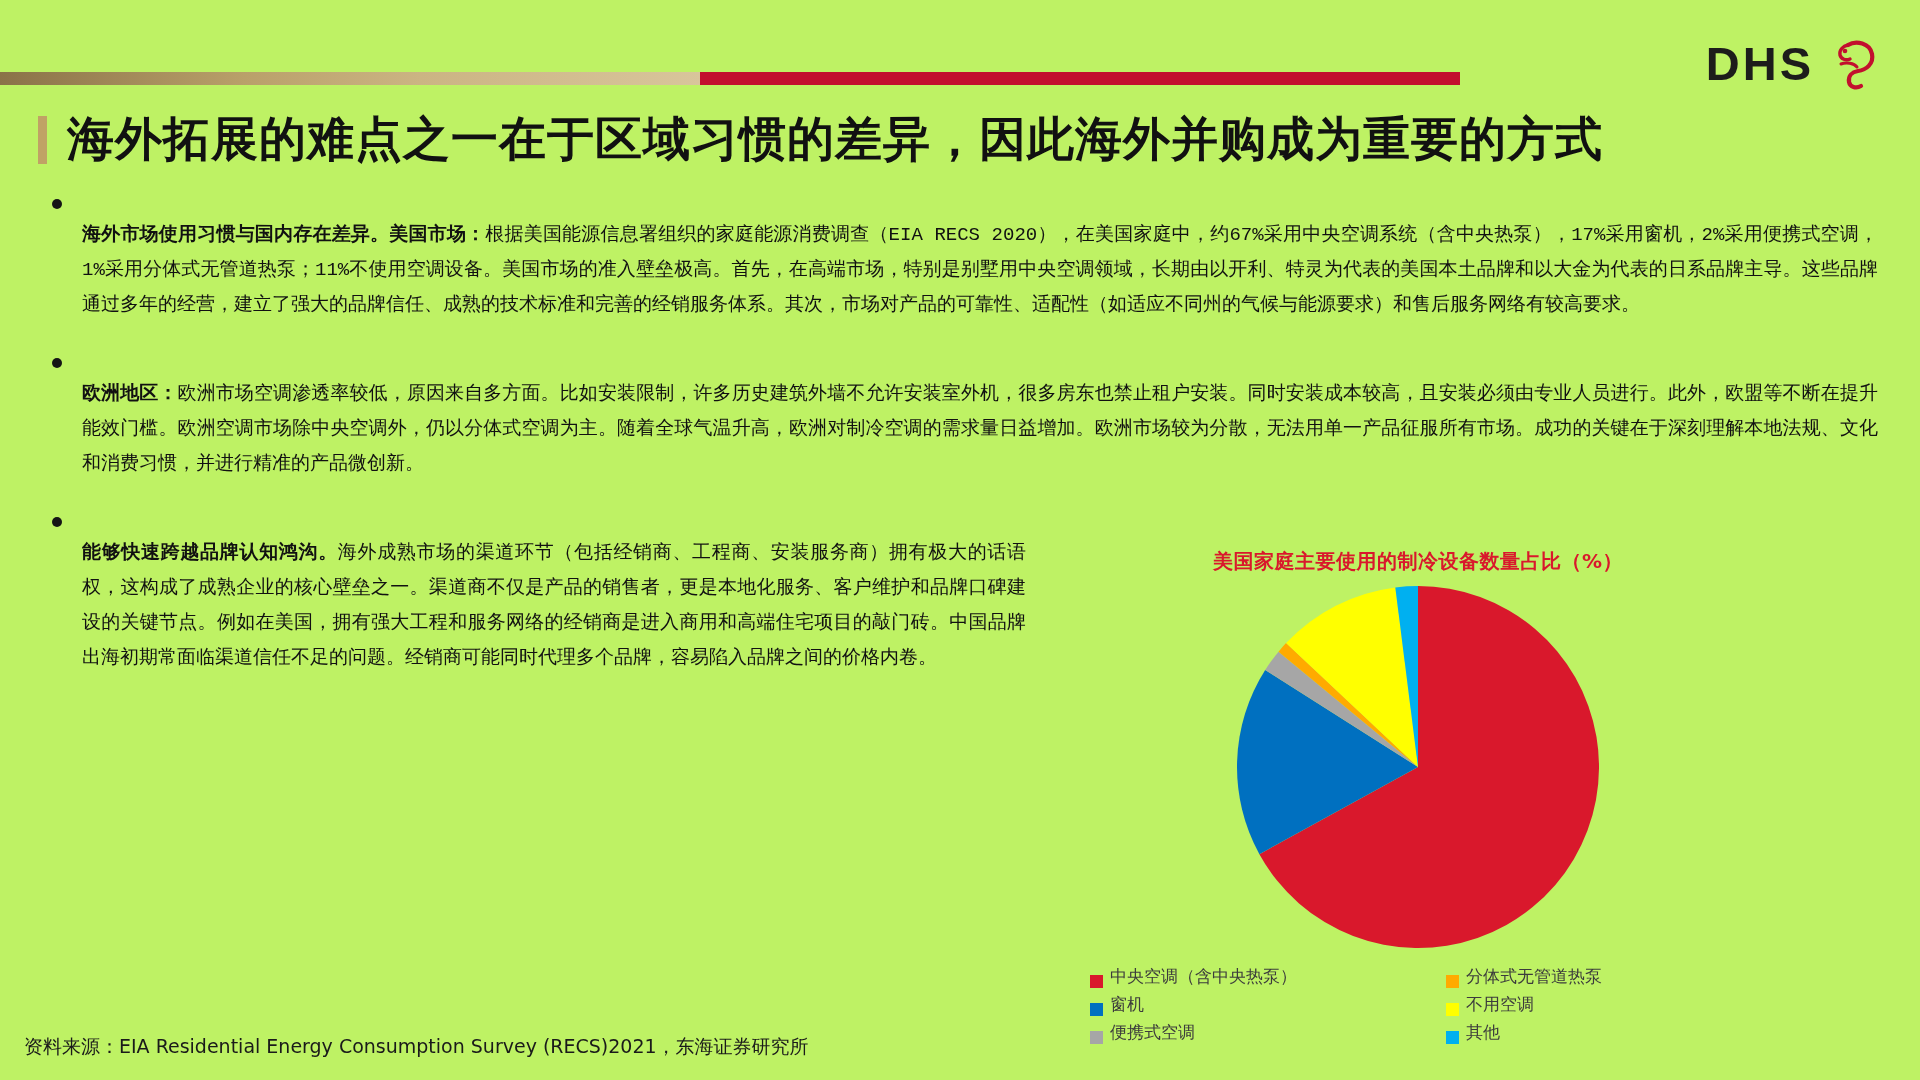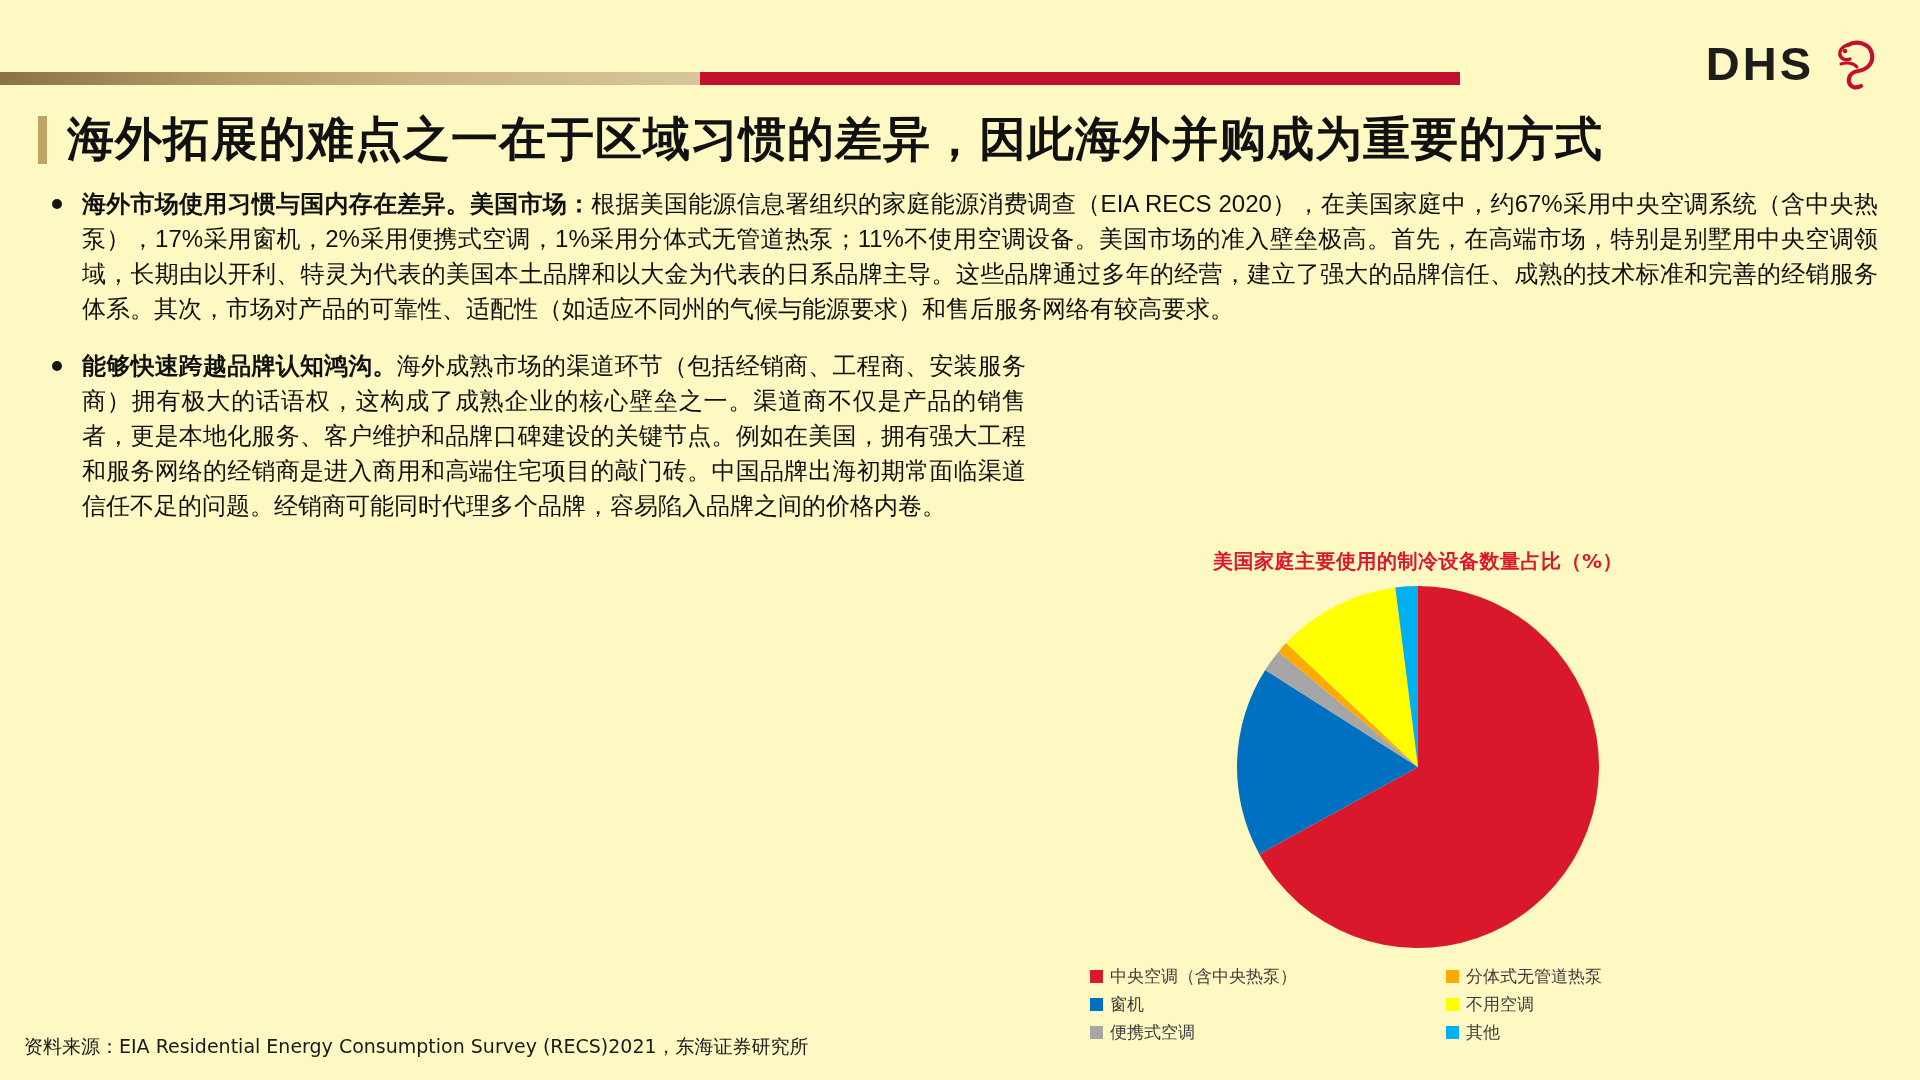--- a/index.html
+++ b/index.html
@@ -2,21 +2,21 @@
 <html><head>
 <meta charset="utf-8">
 <style>
   * { box-sizing: border-box; margin: 0; padding: 0; }
   html, body {
     width: 1920px; height: 1080px;
     background: #ffffff;
     font-family: "Liberation Sans", "DejaVu Sans", sans-serif;
     overflow: hidden;
   }
-  .slide { position: relative; width: 1920px; height: 1080px; background: #fef9c3; }
+  .slide { position: relative; width: 1920px; height: 1080px; background: #bef264; }
 
   
   .hdr-bar-gold {
     position: absolute; left: 0; top: 72px;
     width: 700px; height: 13px;
     background: linear-gradient(90deg,#8a7248 0%, #b9a06a 35%, #cbb483 60%, #d8c59b 100%);
   }
   .hdr-bar-red {
     position: absolute; left: 700px; top: 72px;
     width: 760px; height: 13px;
@@ -49,44 +49,45 @@
 
   
   .bullets { position: absolute; left: 46px; top: 186px; width: 1832px; }
   .bullet { display: flex; margin-bottom: 22px; }
   .bullet.narrow { width: 980px; }
   .dot {
     flex: 0 0 auto; width: 10px; height: 10px; border-radius: 50%;
     background: #151515; margin: 13px 20px 0 6px;
   }
   .btxt {
-    font-family: Liberation Sans, sans-serif;
-    font-size: 24px; line-height: 35px; color: #111;
+    font-family: Liberation Mono, monospace;
+    font-size: 19px; line-height: 35px; color: #111;
     text-align: justify;
+    margin-top: 32px;
   }
   .btxt b { font-weight: 700; }
 
   
   .chart-block { position: absolute; left: 988px; top: 548px; width: 860px; }
   .chart-title {
     text-align: center; color: #d9182c;
     font-family: "DejaVu Sans", sans-serif;
     font-size: 20px; font-weight: 700; letter-spacing: .5px;
   }
   .pie-area { position: relative; height: 368px; margin-top: 8px; }
   .pie-svg { position: absolute; left: 50%; top: 0; transform: translateX(-50%); display:block; }
 
   .legend {
     margin-top: 14px;
     display: grid;
     grid-template-columns: 330px 300px;
     column-gap: 26px; row-gap: 5px;
     justify-content: center;
   }
-  .lg-item { display: flex; align-items: center; }
+  .lg-item { display: flex; align-items: flex-end; }
   .lg-sw { width: 13px; height: 13px; flex: 0 0 auto; margin-right: 7px; }
   .lg-lb {
     font-family: "DejaVu Sans", sans-serif;
     font-size: 17px; color: #3c3c3c; white-space: nowrap;
   }
 
   
   .source {
     position: absolute; left: 24px; bottom: 20px;
     font-family: "DejaVu Sans", sans-serif;
@@ -113,20 +114,24 @@
 
   <div class="title-wrap">
     <div class="title-tick"></div>
     <div class="title-text">海外拓展的难点之一在于区域习惯的差异，因此海外并购成为重要的方式</div>
   </div>
 
   <div class="bullets">
     <div class="bullet">
       <div class="dot"></div>
       <div class="btxt"><b>海外市场使用习惯与国内存在差异。美国市场：</b>根据美国能源信息署组织的家庭能源消费调查（EIA RECS 2020），在美国家庭中，约67%采用中央空调系统（含中央热泵），17%采用窗机，2%采用便携式空调，1%采用分体式无管道热泵；11%不使用空调设备。美国市场的准入壁垒极高。首先，在高端市场，特别是别墅用中央空调领域，长期由以开利、特灵为代表的美国本土品牌和以大金为代表的日系品牌主导。这些品牌通过多年的经营，建立了强大的品牌信任、成熟的技术标准和完善的经销服务体系。其次，市场对产品的可靠性、适配性（如适应不同州的气候与能源要求）和售后服务网络有较高要求。</div>
+    </div>
+    <div class="bullet">
+      <div class="dot"></div>
+      <div class="btxt"><b>欧洲地区：</b>欧洲市场空调渗透率较低，原因来自多方面。比如安装限制，许多历史建筑外墙不允许安装室外机，很多房东也禁止租户安装。同时安装成本较高，且安装必须由专业人员进行。此外，欧盟等不断在提升能效门槛。欧洲空调市场除中央空调外，仍以分体式空调为主。随着全球气温升高，欧洲对制冷空调的需求量日益增加。欧洲市场较为分散，无法用单一产品征服所有市场。成功的关键在于深刻理解本地法规、文化和消费习惯，并进行精准的产品微创新。</div>
     </div>
     <div class="bullet narrow">
       <div class="dot"></div>
       <div class="btxt"><b>能够快速跨越品牌认知鸿沟。</b>海外成熟市场的渠道环节（包括经销商、工程商、安装服务商）拥有极大的话语权，这构成了成熟企业的核心壁垒之一。渠道商不仅是产品的销售者，更是本地化服务、客户维护和品牌口碑建设的关键节点。例如在美国，拥有强大工程和服务网络的经销商是进入商用和高端住宅项目的敲门砖。中国品牌出海初期常面临渠道信任不足的问题。经销商可能同时代理多个品牌，容易陷入品牌之间的价格内卷。</div>
     </div>
   </div>
 
   <div class="chart-block">
     <div class="chart-title">美国家庭主要使用的制冷设备数量占比（%）</div>
     <div class="pie-area">

